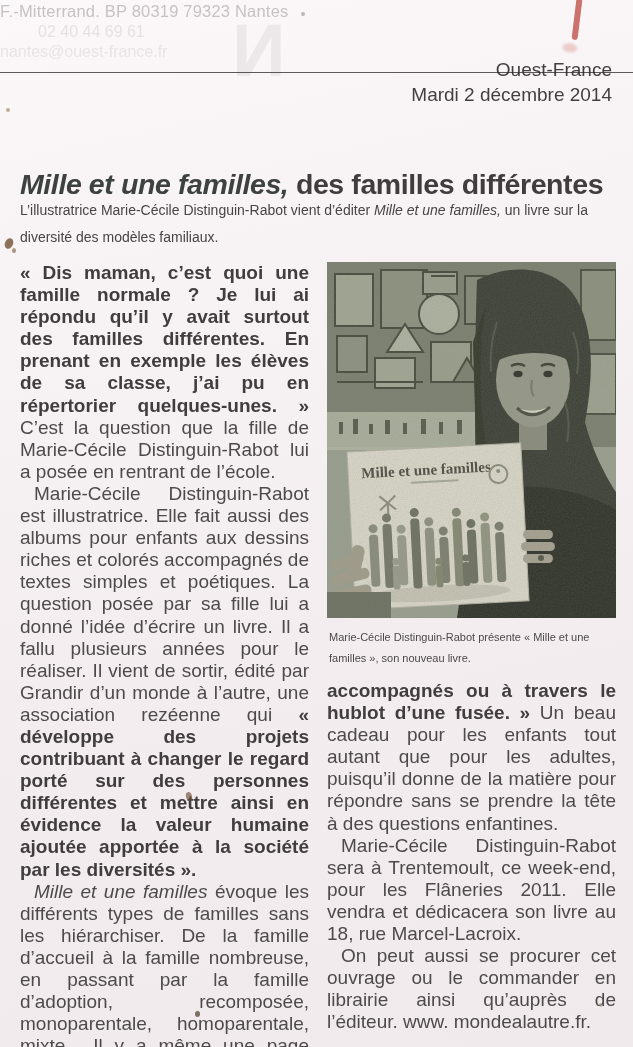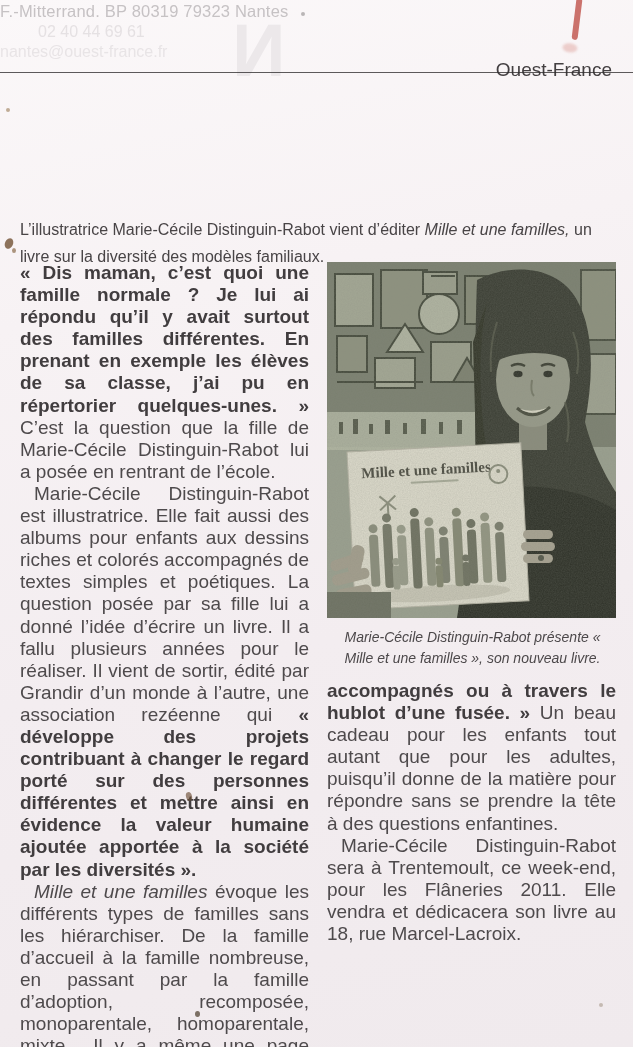--- a/index.html
+++ b/index.html
@@ -17,35 +17,35 @@
           color:#ece8ea;transform:scaleX(-1);}
   .masthead{position:absolute;top:21px;right:21px;text-align:right;font-size:19px;line-height:25px;color:#433f41;margin-top:36px;}
   .redmark{position:absolute;top:-2px;right:53px;width:6px;height:42px;background:#c0524a;
            border-radius:3px;transform:rotate(7deg);opacity:.8;}
   .redmark::after{content:"";position:absolute;top:46px;left:-8px;width:15px;height:9px;border-radius:50%;
            background:#d9928a;opacity:.5;filter:blur(1px);}
   .rule{position:absolute;top:72px;left:0;width:633px;height:0;border-top:1.6px solid rgba(48,45,46,.78);}
   
   .headline{position:absolute;top:149px;left:20px;width:596px;font-size:28.5px;font-weight:700;
             letter-spacing:-.4px;color:#3d4240;white-space:nowrap;}
-  .lede{position:absolute;top:197px;left:20px;width:592px;font-size:16px;line-height:26.5px;color:#484446;margin-top:20px;}
+  .lede{position:absolute;top:197px;left:20px;width:592px;font-size:14px;line-height:26.5px;color:#484446;}
   
   .columns{position:absolute;top:262px;left:20px;width:596px;display:flex;gap:18px;}
   .col{width:289px;}
   .col-right{width:289px;}
   p.body-para{margin:0;font-size:19px;line-height:22.1px;text-align:justify;color:#4e4a4c;
               hyphens:auto;-webkit-hyphens:auto;}
   p.body-para.indent{text-indent:14px;}
   .seg-normal{}
   .seg-bold{font-weight:700;color:#413d3f;}
   .seg-italic{font-style:italic;}
   .seg-bolditalic{font-weight:700;font-style:italic;color:#3d4240;}
   
   .photo{display:block;width:289px;height:356px;}
-  .caption{margin:9px 0 11px 2px;font-style:italic;font-size:14px;line-height:21px;color:#4c484a;text-align:center;}
+  .caption{margin:9px 0 11px 2px;font-size:11px;line-height:21px;color:#4c484a;}
   
   .speck{position:absolute;border-radius:50%;}
   .sp1{top:238px;left:5px;width:8px;height:11px;background:#7a5a3f;transform:rotate(25deg);opacity:.85;}
   .sp2{top:248px;left:12px;width:4px;height:5px;background:#8a6b4a;opacity:.7;}
   .sp3{top:792px;left:186px;width:6px;height:9px;background:#6b4f35;opacity:.65;transform:rotate(-15deg);}
   .sp4{top:1011px;left:195px;width:5px;height:6px;background:#4a3a2a;opacity:.7;}
   .sp5{top:108px;left:6px;width:4px;height:4px;background:#9a7b55;opacity:.6;}
   .sp6{top:12px;left:301px;width:4px;height:4px;background:#8d8a8b;opacity:.6;}
   .sp7{top:1003px;left:599px;width:4px;height:4px;background:#9a8a78;opacity:.5;}
 </style>
@@ -53,24 +53,26 @@
 <body>
 
 <div class="page">
 
   <div class="ghost1">F.-Mitterrand. BP 80319 79323 Nantes</div>
   <div class="ghost2">02 40 44 69 61</div>
   <div class="ghost3">nantes@ouest-france.fr</div>
   <div class="ghostN">N</div>
   <div class="masthead">
     <div>Ouest-France</div>
+    <div>Mardi 2 décembre 2014</div>
   </div>
   <div class="redmark"></div>
   <div class="rule"></div>
 
+  <h1 class="headline"><span class="seg-bolditalic">Mille et une familles,</span><span class="seg-bold"> des familles différentes</span></h1>
   <div class="lede"><span class="seg-normal">L’illustratrice Marie-Cécile Distinguin-Rabot vient d’éditer </span><span class="seg-italic">Mille et une familles,</span><span class="seg-normal"> un livre sur la diversité des modèles familiaux.</span></div>
 
   <div class="columns">
     <div class="col">
         <p class="body-para"><span class="seg-bold">« Dis maman, c’est quoi une famille normale ? Je lui ai répondu qu’il y avait surtout des familles différentes. En prenant en exemple les élèves de sa classe, j’ai pu en répertorier quelques-unes. »</span><span class="seg-normal"> C’est la question que la fille de Marie-Cécile Distinguin-Rabot lui a posée en rentrant de l’école.</span></p>
         <p class="body-para indent"><span class="seg-normal">Marie-Cécile Distinguin-Rabot est illustratrice. Elle fait aussi des albums pour enfants aux dessins riches et colorés accompagnés de textes simples et poétiques. La question posée par sa fille lui a donné l’idée d’écrire un livre. Il a fallu plusieurs années pour le réaliser. Il vient de sortir, édité par Grandir d’un monde à l’autre, une association rezéenne qui </span><span class="seg-bold">« développe des projets contribuant à changer le regard porté sur des personnes différentes et mettre ainsi en évidence la valeur humaine ajoutée apportée à la société par les diversités ».</span></p>
         <p class="body-para indent"><span class="seg-italic">Mille et une familles</span><span class="seg-normal"> évoque les différents types de familles sans les hiérarchiser. De la famille d’accueil à la famille nombreuse, en passant par la famille d’adoption, recomposée, monoparentale, homoparentale, mixte... Il y a même une page blanche pour y ajouter celle que l’on veut. C’est joyeux, léger et plein d’humour. </span><span class="seg-bold">« Comme un album photo que l’on feuillette pour prendre de la hauteur, à dos d’éléphant, en</span></p>
       </div>
 
     <div class="col col-right">
@@ -231,20 +233,21 @@
         <rect x="0" y="330" width="64" height="26" fill="#6d7162"></rect>
 
         <rect x="0" y="0" width="289" height="356" filter="url(#grain)" opacity="0.5"></rect>
       </svg>
 
       <p class="caption">Marie-Cécile Distinguin-Rabot présente « Mille et une familles », son nouveau livre.</p>
 
       <div>
           <p class="body-para"><span class="seg-bold">accompagnés ou à travers le hublot d’une fusée. »</span><span class="seg-normal"> Un beau cadeau pour les enfants tout autant que pour les adultes, puisqu’il donne de la matière pour répondre sans se prendre la tête à des questions enfantines.</span></p>
           <p class="body-para indent"><span class="seg-normal">Marie-Cécile Distinguin-Rabot sera à Trentemoult, ce week-end, pour les Flâneries 2011. Elle vendra et dédicacera son livre au 18, rue Marcel-Lacroix.</span></p>
+          <p class="body-para indent"><span class="seg-normal">On peut aussi se procurer cet ouvrage ou le commander en librairie ainsi qu’auprès de l’éditeur. www. mondealautre.fr.</span></p>
         </div>
     </div>
   </div>
 
   <div class="speck sp1"></div>
   <div class="speck sp2"></div>
   <div class="speck sp3"></div>
   <div class="speck sp4"></div>
   <div class="speck sp5"></div>
   <div class="speck sp6"></div>

